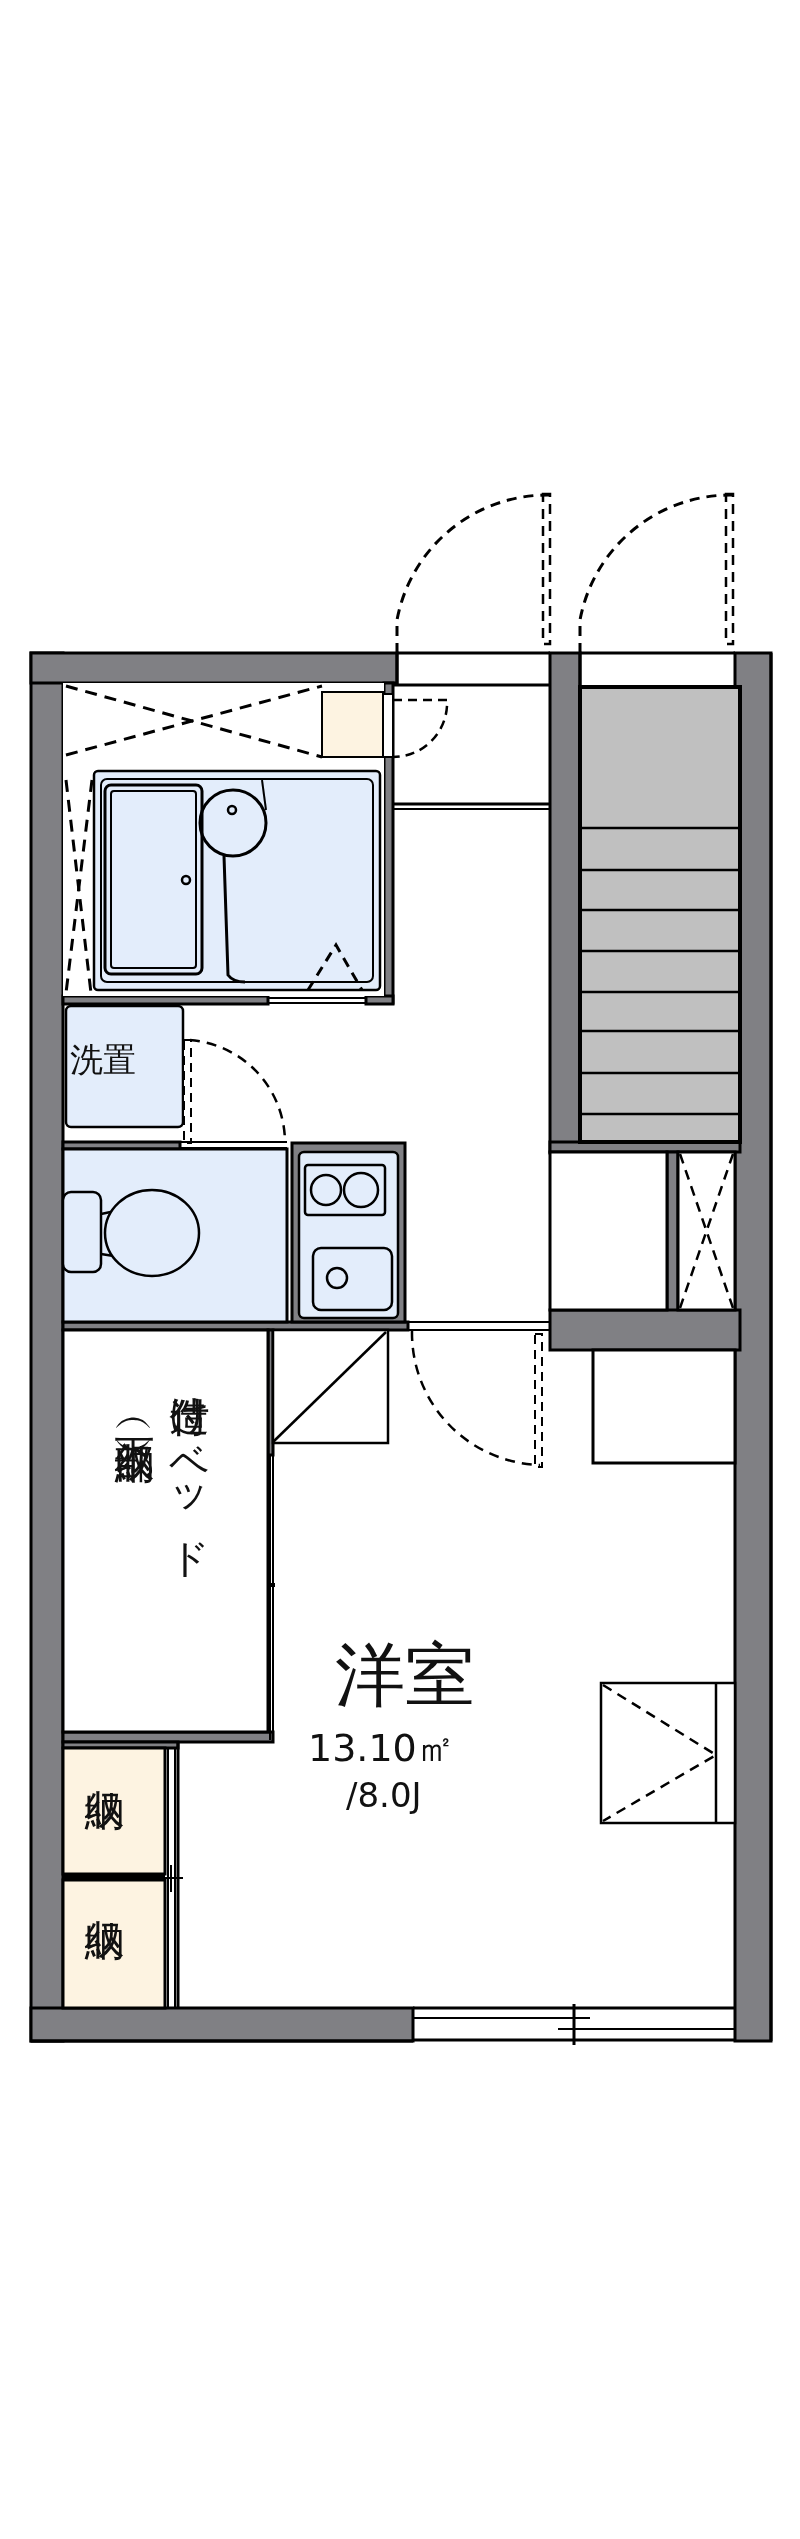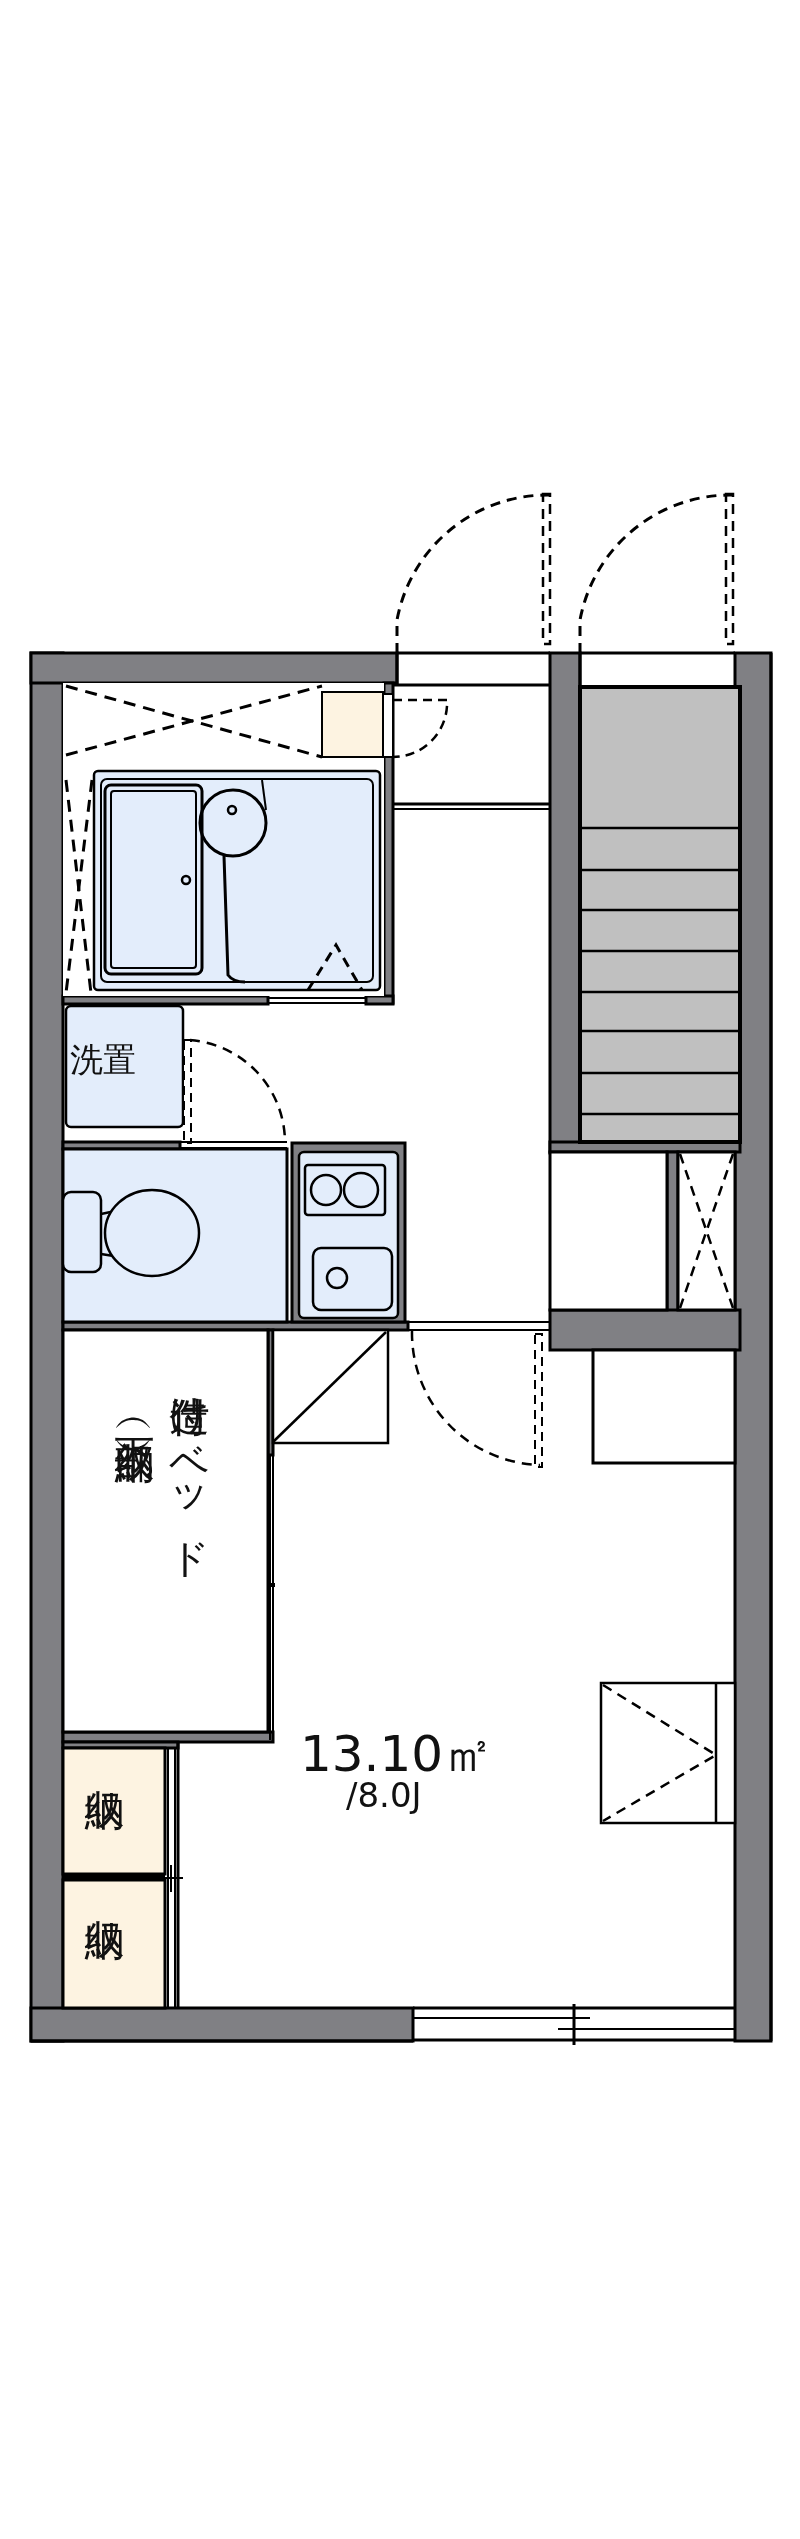--- a/index.html
+++ b/index.html
@@ -195,15 +195,16 @@
 
 
 <div class="lbl" style="left:70px;top:1043px;font-size:33px;">洗置</div>
 
 <div class="lbl vert" style="left:170px;top:1365px;font-size:40px;">造付けベッド</div>
 <div class="lbl vert" style="left:115px;top:1405px;font-size:40px;">（下部収納）</div>
 
 <div class="lbl vert" style="left:85px;top:1758px;font-size:40px;">収納</div>
 <div class="lbl vert" style="left:85px;top:1888px;font-size:40px;">収納</div>
 
-<div class="lbl" style="left:300px;top:1729px;font-size:50px;">13.10㎡</div>
+<div class="lbl" style="left:335px;top:1640px;font-size:70px;">洋室</div>
+<div class="lbl" style="left:308px;top:1729px;font-size:38px;">13.10㎡</div>
 <div class="lbl" style="left:346px;top:1778px;font-size:34px;">/8.0J</div>
 </div>
 
 </body></html>

